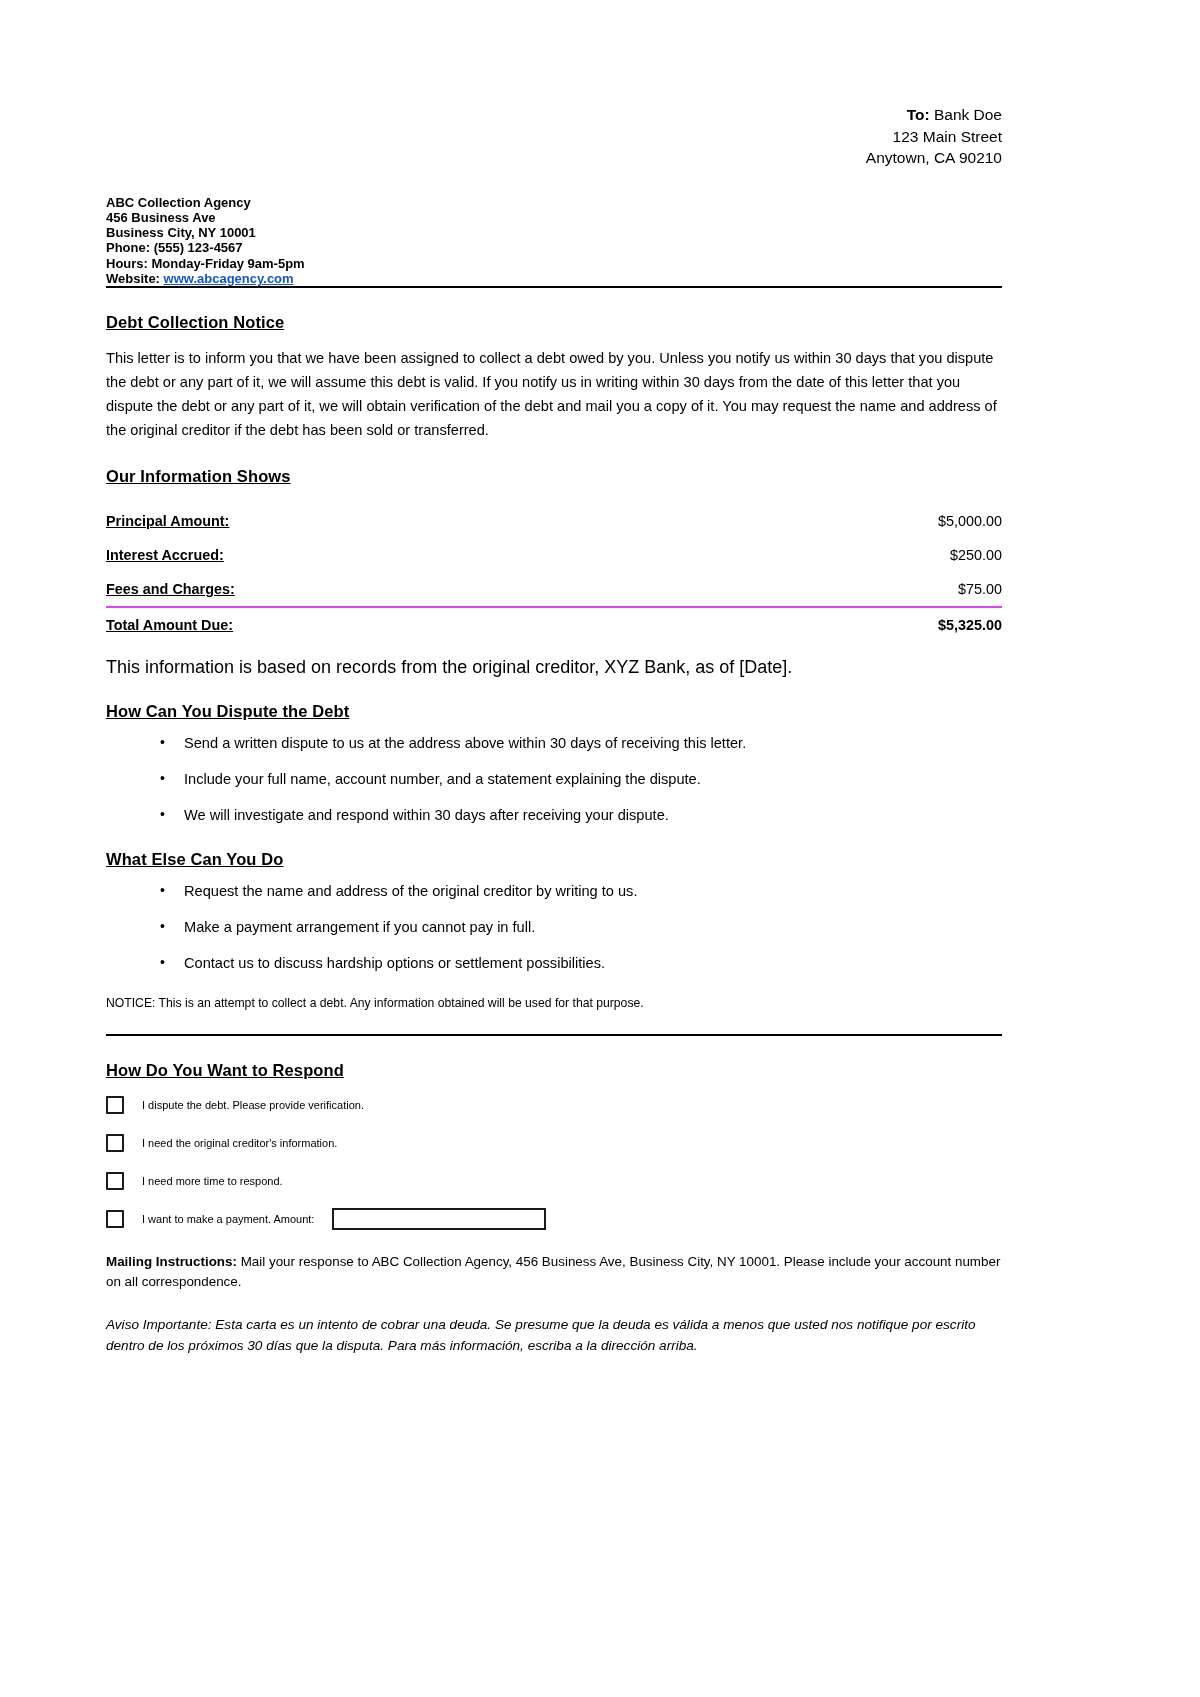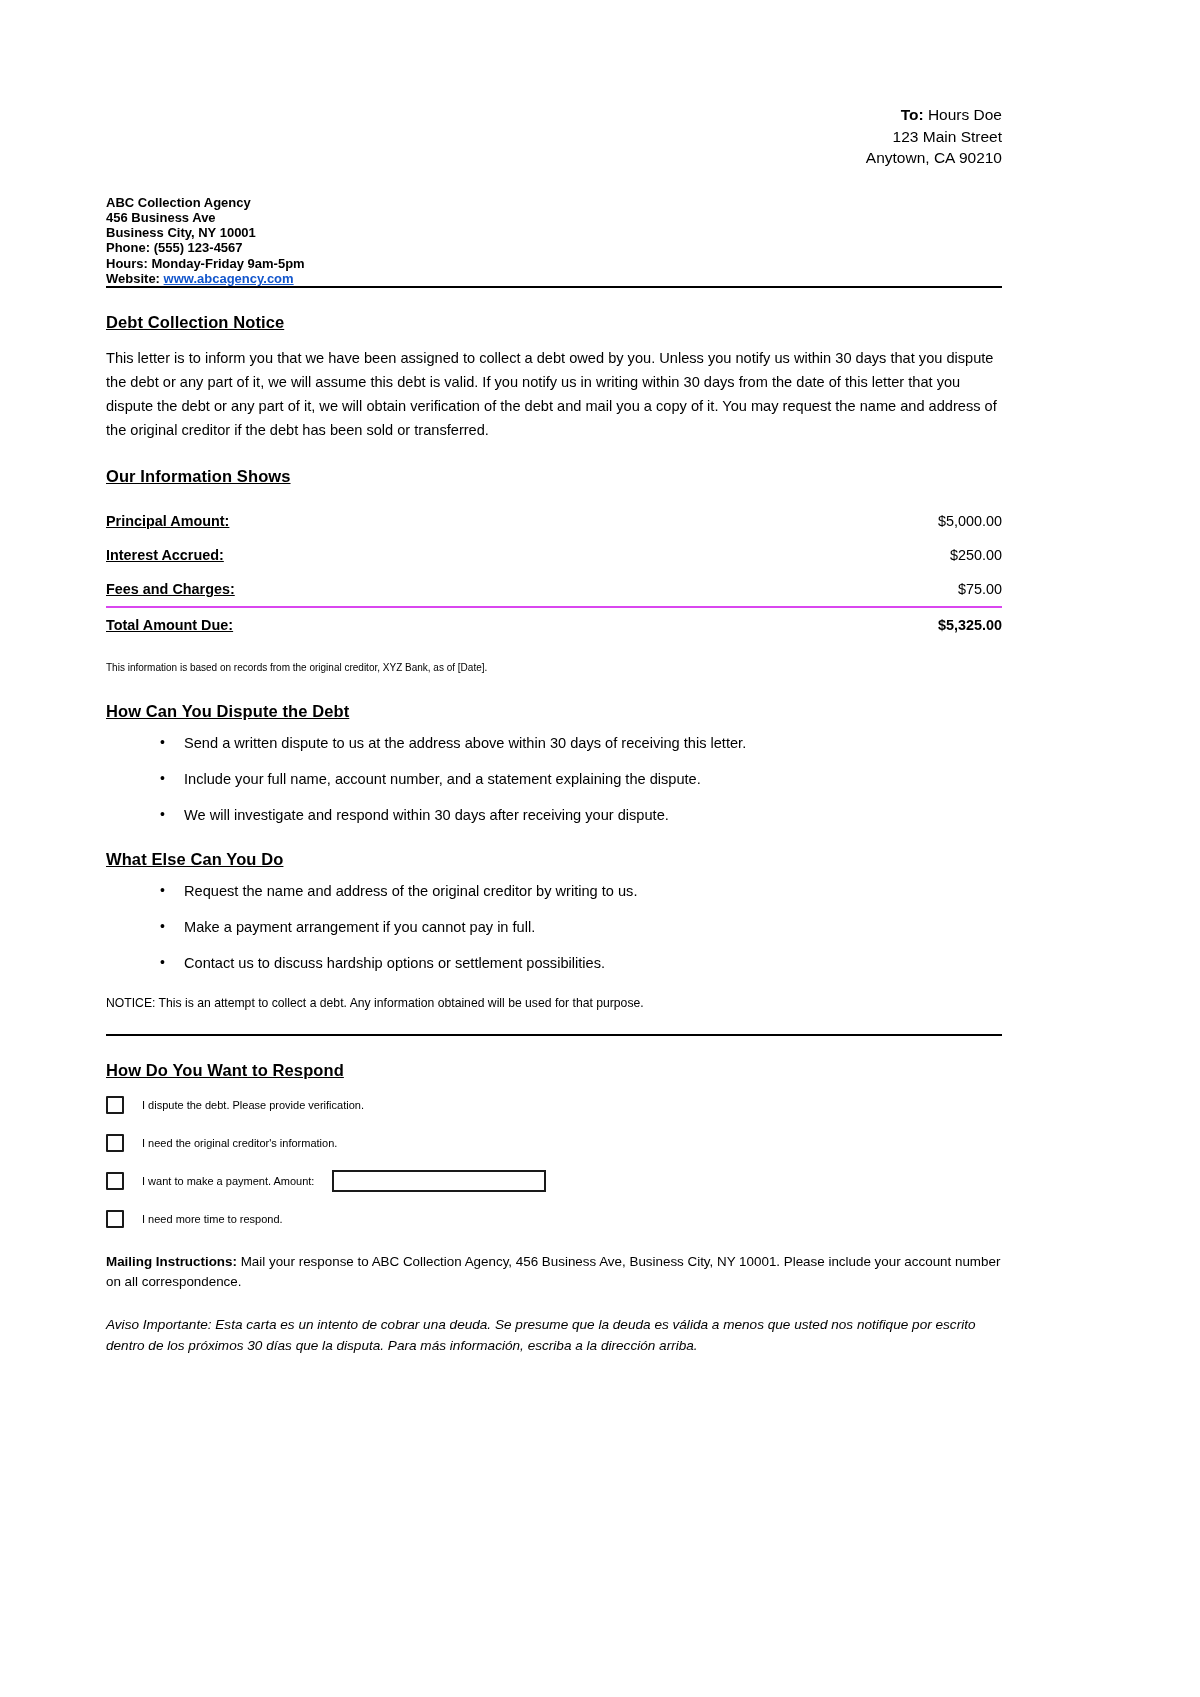--- a/index.html
+++ b/index.html
@@ -75,21 +75,21 @@
   }
 
   
   p.body-text {
     font-size: 14.6px;
     line-height: 24px;
     margin: 14px 0 0 0;
     text-align: left;
   }
   p.small-note {
-    font-size: 10px;
+    font-size: 18px;
     line-height: 19px;
     margin: 16px 0 0 0;
   }
   p.notice-line {
     font-size: 12.2px;
     line-height: 17px;
     margin: 22px 0 0 0;
   }
 
   
@@ -192,21 +192,21 @@
     margin: 22px 0 0 0;
   }
 </style>
 </head>
 <body>
 
 <div class="page">
   <div class="content">
 
     <div class="recipient">
-      <div class="line"><b>To:</b> <span>Hours Doe</span></div>
+      <div class="line"><b>To:</b> <span>Bank Doe</span></div>
       <div class="line">123 Main Street</div>
       <div class="line">Anytown, CA 90210</div>
     </div>
 
     <div class="sender">
       <div class="line">ABC Collection Agency</div>
       <div class="line">456 Business Ave</div>
       <div class="line">Business City, NY 10001</div>
       <div class="line">Phone: (555) 123-4567</div>
       <div class="line">Hours: Monday-Friday 9am-5pm</div>
@@ -270,29 +270,29 @@
         <span class="respond-label">I dispute the debt. Please provide verification.</span>
       </div>
 
       <div class="respond-row">
         <span class="checkbox"></span>
         <span class="respond-label">I need the original creditor's information.</span>
       </div>
 
       <div class="respond-row">
         <span class="checkbox"></span>
+        <span class="respond-label">I need more time to respond.</span>
+      </div>
+
+      <div class="respond-row">
+        <span class="checkbox"></span>
         <span class="respond-label">I want to make a payment. Amount:</span>
         <input class="amount-input" type="text" value="" placeholder="" style="">
       </div>
 
-      <div class="respond-row">
-        <span class="checkbox"></span>
-        <span class="respond-label">I need more time to respond.</span>
-      </div>
-
     </div>
 
     <p class="mailing"><b>Mailing Instructions:</b><span> Mail your response to ABC Collection Agency, 456 Business Ave, Business City, NY 10001. Please include your account number on all correspondence.</span></p>
 
     <p class="spanish">Aviso Importante: Esta carta es un intento de cobrar una deuda. Se presume que la deuda es válida a menos que usted nos notifique por escrito dentro de los próximos 30 días que la disputa. Para más información, escriba a la dirección arriba.</p>
 
   </div>
 </div>
 
 </body></html>

